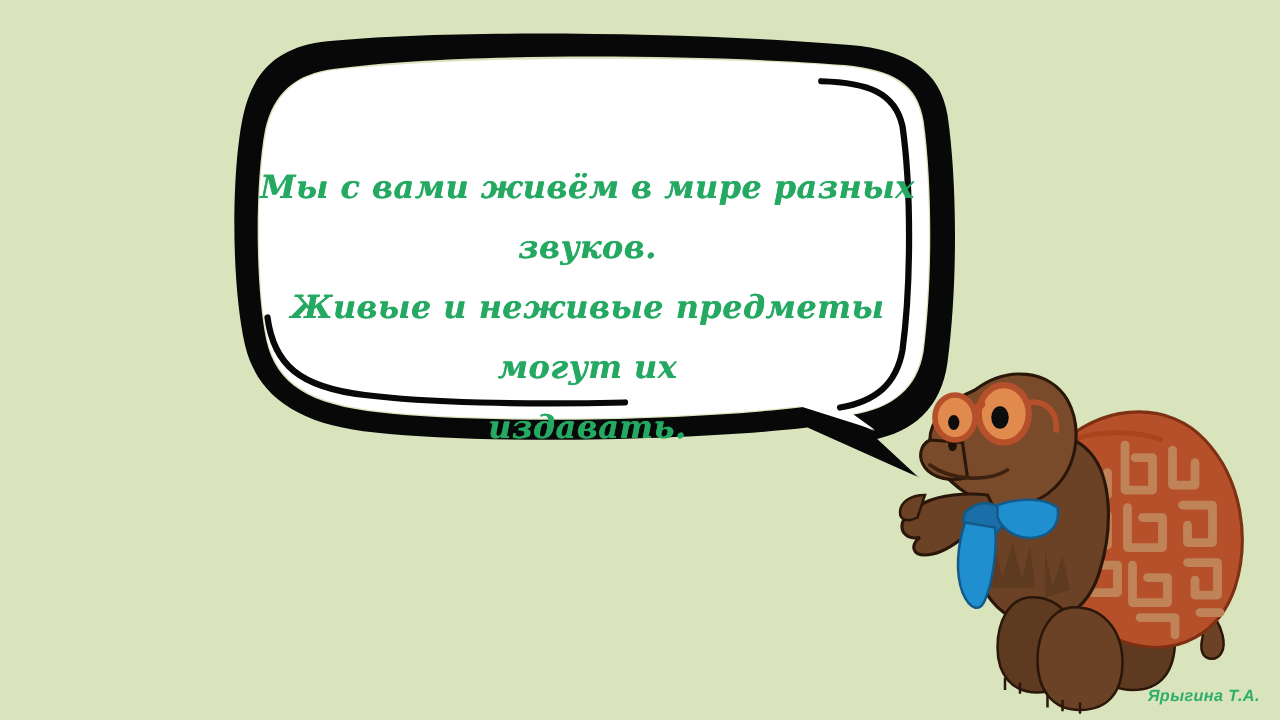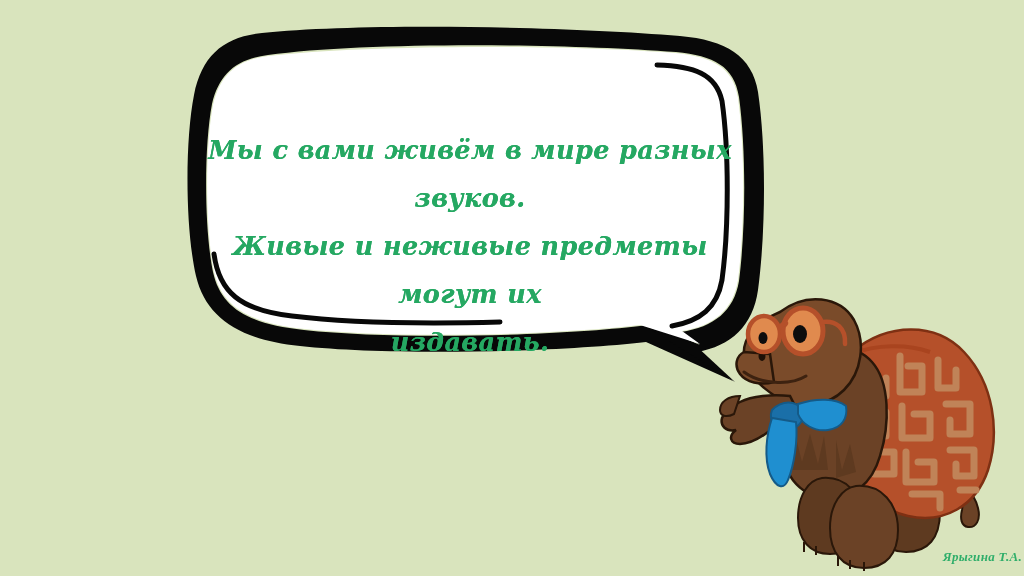--- a/index.html
+++ b/index.html
@@ -43,23 +43,23 @@
     letter-spacing: 0.4px;
     white-space: pre-wrap;
     pointer-events: none;
     text-shadow: 0 0 0.6px #25a862;
   }
   #signature {
     position: absolute;
     left: 904px;
     top: 549px;
     width: 118px;
-    text-align: right;
+    text-align: center;
     color: #2fae6a;
-    font-family: Liberation Serif, serif;
+    font-family: Liberation Sans, sans-serif;
     font-style: italic;
     font-weight: bold;
     font-size: 13px;
     letter-spacing: 0.3px;
     line-height: 16px;
     pointer-events: none;
   }
 </style>
 </head>
 <body>

